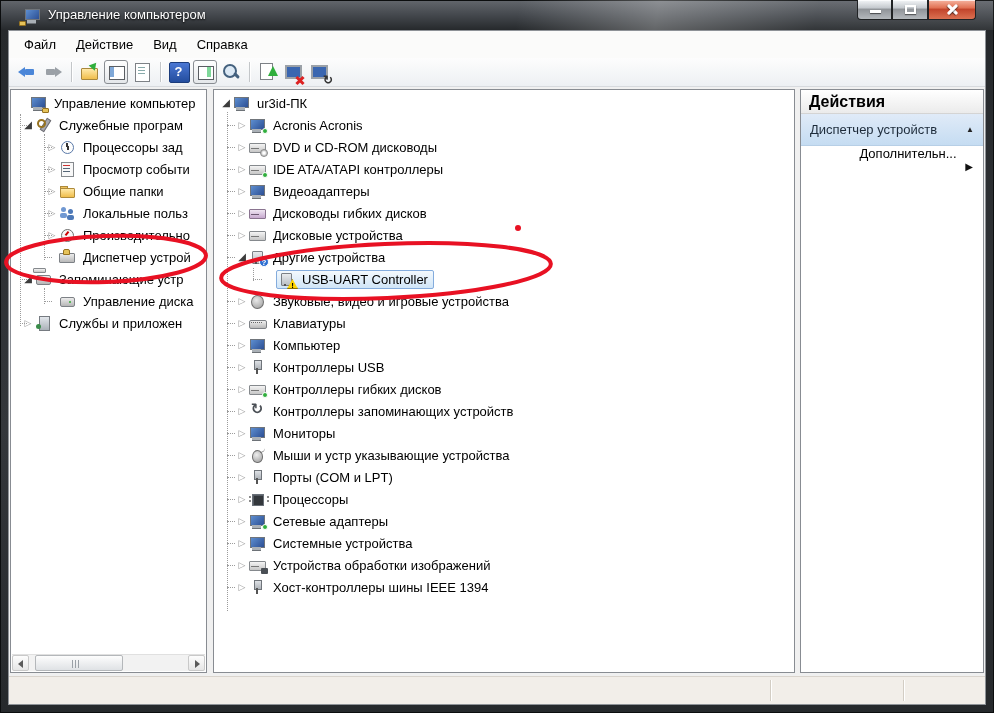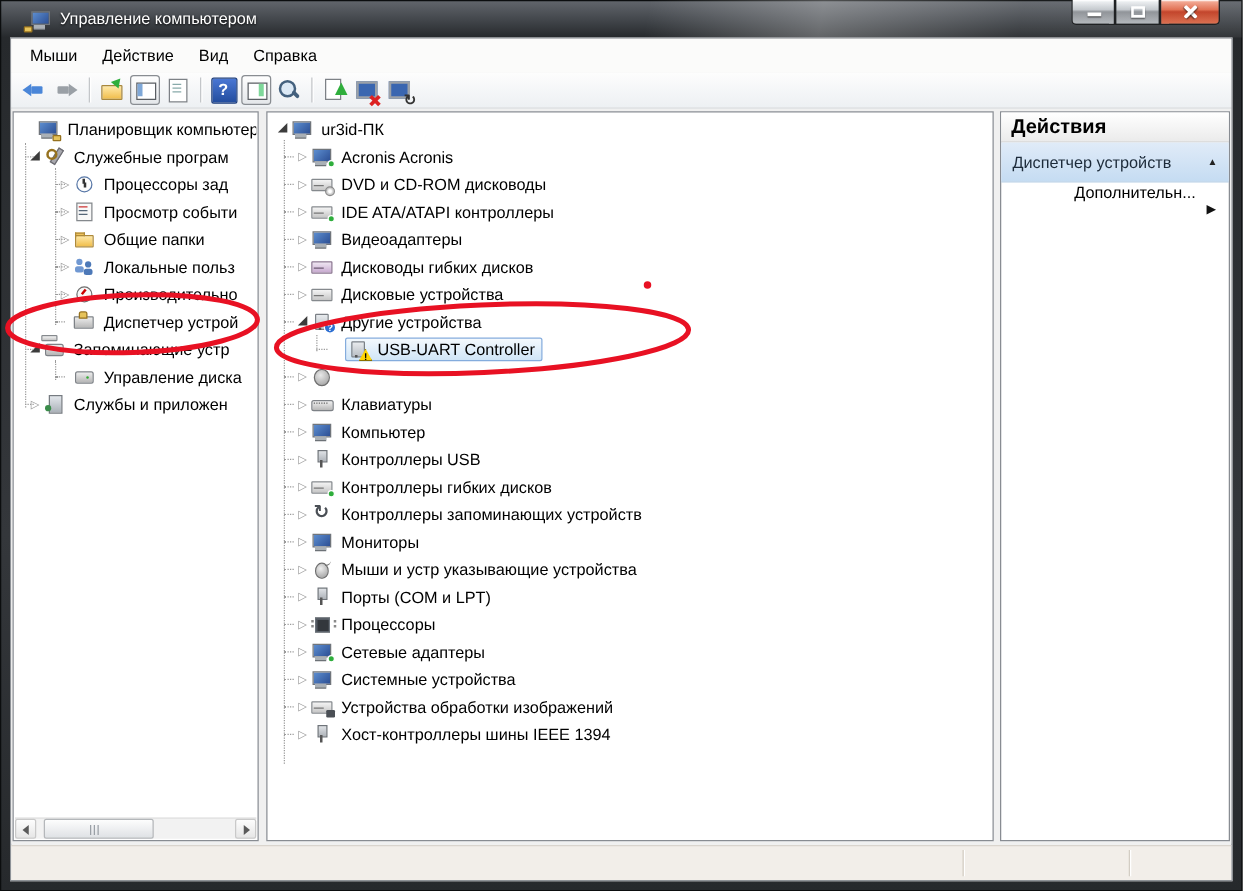--- a/index.html
+++ b/index.html
@@ -166,21 +166,21 @@
         <i></i>
       </div>
     <div class="wbtn" id="btn-close">
         <i></i>
         <b></b>
       </div>
   </div>
 
   <div class="app">
     <div class="menubar" id="menubar">
-        <span class="menuitem">Мыши</span>
+        <span class="menuitem">Файл</span>
         <span class="menuitem">Действие</span>
         <span class="menuitem">Вид</span>
         <span class="menuitem">Справка</span>
       </div>
     <div class="toolbar" id="toolbar">
         <div class="tb tb-back"></div>
         <div class="tb tb-fwd"></div>
         <div class="tbsep"></div>
         <div class="tb tb-folder"></div>
         <div class="tb tb-window framed"></div>
@@ -201,21 +201,21 @@
       <div class="panel" id="leftPanel">
         <div class="tree ltree" id="ltree">
           <div class="guide" style="left:8px;top:22px;height:212px;"></div>
           <div class="guide" style="left:32px;top:42px;height:126px;"></div>
           <div class="guide" style="left:32px;top:196px;height:16px;"></div>
         <div class="row l0">
               <span class="exp"></span>
               <span class="ic monitor">
                 <b class="bd tool"></b>
               </span>
-              <span class="lbl">Планировщик компьютер</span>
+              <span class="lbl">Управление компьютер</span>
             </div>
             <div class="row l1">
               <span class="exp open">◢</span>
               <span class="ic tools"></span>
               <span class="lbl">Служебные програм</span>
             </div>
             <div class="row l2">
               <span class="exp">▷</span>
               <span class="ic clock"></span>
               <span class="lbl">Процессоры зад</span>
@@ -333,20 +333,21 @@
               <span class="selbox">
                 <span class="ic dev">
                   <b class="bd warn">!</b>
                 </span>
                 <span class="lbl">USB-UART Controller</span>
               </span>
             </div>
             <div class="row l1">
               <span class="exp">▷</span>
               <span class="ic round"></span>
+              <span class="lbl">Звуковые, видео и игровые устройства</span>
             </div>
             <div class="row l1">
               <span class="exp">▷</span>
               <span class="ic keyb"></span>
               <span class="lbl">Клавиатуры</span>
             </div>
             <div class="row l1">
               <span class="exp">▷</span>
               <span class="ic monitor"></span>
               <span class="lbl">Компьютер</span>

